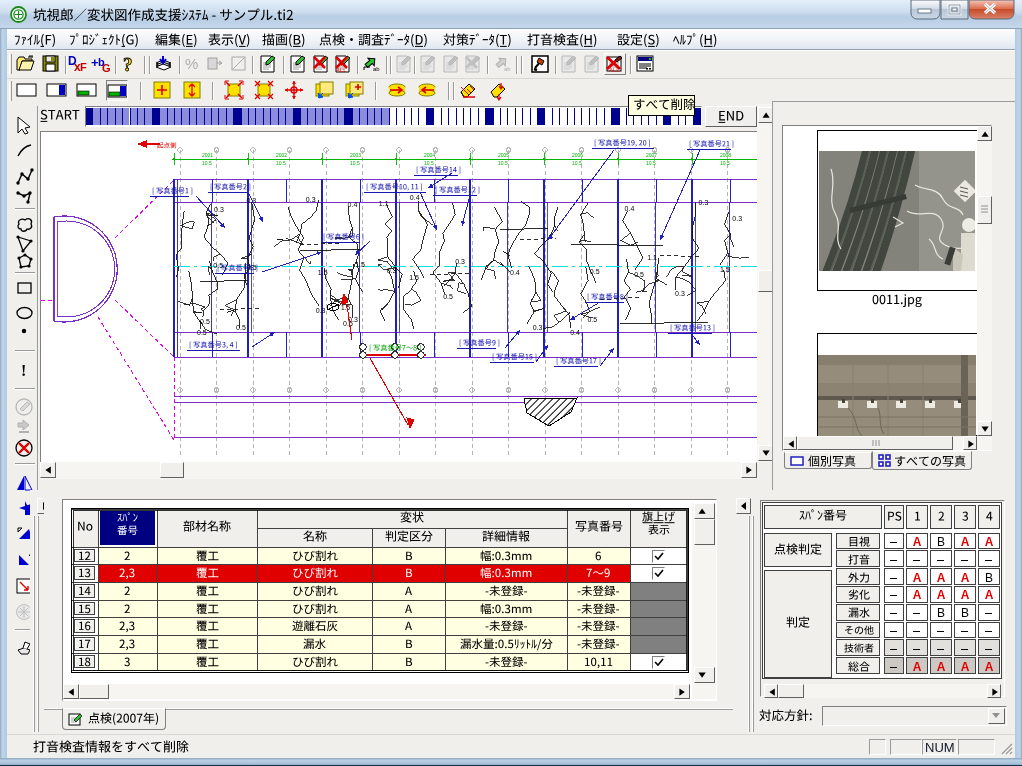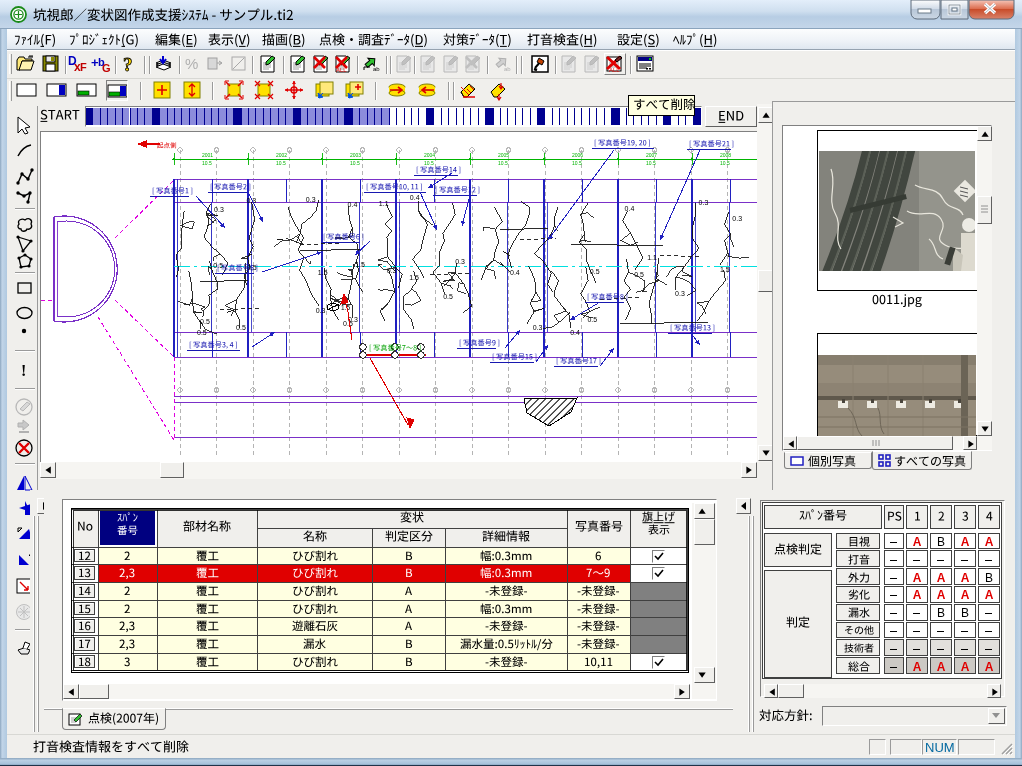--- a/index.html
+++ b/index.html
@@ -2598,21 +2598,21 @@
         <use href="#u3066" x="9000"></use>
         <use href="#u524A" x="10000"></use>
         <use href="#u9664" x="11000"></use>
       </g>
     </g>
   </svg>
 <div class="ab" style="left:869px;top:739px;width:17px;height:16px;border:1px solid;border-color:#9a9a9a #fff #fff #9a9a9a"></div>
 <div class="ab" style="left:890px;top:739px;width:32px;height:16px;border:1px solid;border-color:#9a9a9a #fff #fff #9a9a9a"></div>
 <div class="ab" style="left:922px;top:739px;width:35px;height:16px;border:1px solid;border-color:#9a9a9a #fff #fff #9a9a9a"></div>
 <div class="ab" style="left:958px;top:739px;width:37px;height:16px;border:1px solid;border-color:#9a9a9a #fff #fff #9a9a9a"></div>
-<span class="ab" style="left:925px;top:740px;font:13px 'Liberation Sans';color:#0369a1">NUM</span>
+<span class="ab" style="left:925px;top:740px;font:13px 'Liberation Sans';color:#0f172a">NUM</span>
 <svg class="ab" style="left:1000px;top:742px" width="14" height="14">
     <g stroke="#a0a0a0" stroke-width="1.5">
       <path d="M12 2L2 12M12 6L6 12M12 10l-2 2"></path>
     </g>
     <g stroke="#fff" stroke-width="1">
       <path d="M13 3L3 13M13 7L7 13M13 11l-2 2"></path>
     </g>
   </svg>
 <div class="ab" style="left:628px;top:95px;width:67px;height:21px;background:#ffffe1;border:1px solid #000"></div>
 <svg class="ab" style="left:633.0px;top:98.0px;overflow:visible" width="62" height="15">

